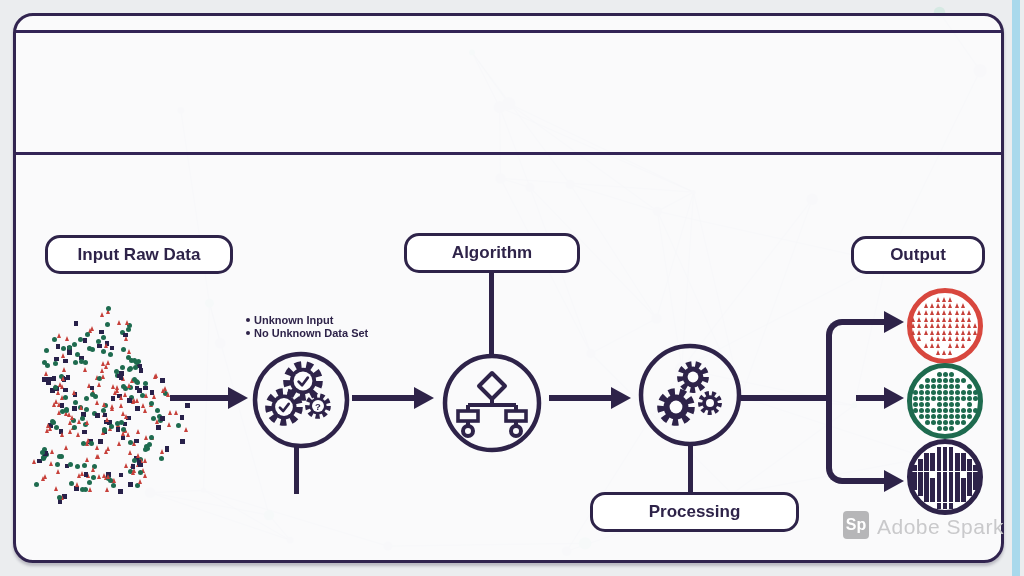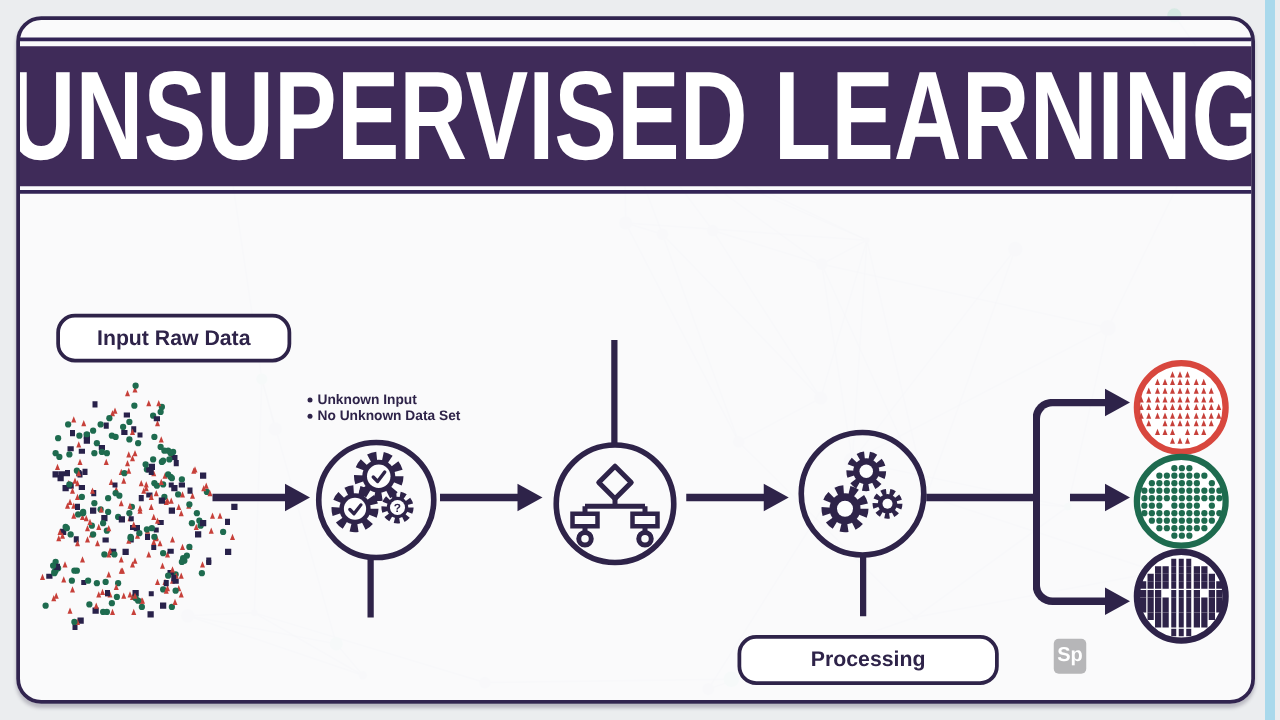--- a/index.html
+++ b/index.html
@@ -11,21 +11,21 @@
         border:3px solid #31244f;border-radius:20px;background:rgba(253,253,254,0.82);
         box-shadow:0 3px 3px rgba(40,30,60,0.25);}
   .rule{position:absolute;left:16px;width:985px;height:3px;background:var(--rule,#332456);}
   .rule1{top:30px;} .rule2{top:152px;}
   .banner{position:absolute;left:16px;top:37px;width:985px;height:112px;background:var(--banner,#3f2b59);
           display:flex;align-items:center;justify-content:center;overflow:hidden;}
   .title{color:#ffffff;font-size:80px;font-weight:bold;white-space:nowrap;
          transform:scale(0.94,1.26);letter-spacing:0;}
   .pill{position:absolute;box-sizing:border-box;border:3px solid var(--ink,#2e2349);border-radius:15px;
         background:rgba(255,255,255,0.95);display:flex;align-items:center;justify-content:center;
-        color:var(--ink,#2e2349);font-weight:bold;font-size:17px;margin-top:16px;}
+        color:var(--ink,#2e2349);font-weight:bold;font-size:17px;}
   .pill-input{left:45px;top:235px;width:188px;height:39px;}
   .pill-algorithm{left:404px;top:233px;width:176px;height:40px;}
   .pill-output{left:851px;top:236px;width:134px;height:38px;}
   .pill-interpretation{left:195px;top:493px;width:168px;height:39px;}
   .pill-processing{left:590px;top:492px;width:209px;height:40px;}
   .vline{position:absolute;width:5px;background:var(--ink,#2e2349);}
   .shaft{position:absolute;height:6px;background:var(--ink,#2e2349);}
   .ahead{position:absolute;width:0;height:0;border-top:11px solid transparent;
          border-bottom:11px solid transparent;border-left:20px solid var(--ink,#2e2349);}
   .branch{position:absolute;box-sizing:border-box;}
@@ -137,27 +137,30 @@
       <circle cx="180.83567595481873" cy="110.39117847383022" r="3.4431862626224756" fill="#e3e4e8"></circle>
       <circle cx="150.17616438865662" cy="492.6584918797016" r="5.448544197017327" fill="#e3e4e8"></circle>
       <circle cx="387.91545510292053" cy="546.0587500780821" r="4.656284886179492" fill="#e3e4e8"></circle>
     </svg>
 
   <div class="blue-strip"></div>
 
   <div class="card"></div>
 
   <div class="rule rule1"></div>
-  <div class="banner">
-    <span class="title">UNSUPERVISED LEARNING</span>
-  </div>
   <div class="rule rule2"></div>
 
   <div class="pill pill-input">
     <span>Input Raw Data</span>
+  </div>
+  <div class="pill pill-algorithm">
+    <span>Algorithm</span>
+  </div>
+  <div class="pill pill-output">
+    <span>Output</span>
   </div>
   <div class="pill pill-processing">
     <span>Processing</span>
   </div>
 
   <div class="notes" id="notes">
       <div class="note-row">
         <span class="note-dot"></span>
         <span>Unknown Input</span>
       </div>
@@ -802,14 +805,15 @@
         <div class="mk" style="width: 4.8px; height: 6px; background: rgb(46, 35, 73); left: 36.7px; top: 52.3px;"></div>
         <div class="mk" style="width: 4.8px; height: 6px; background: rgb(46, 35, 73); left: 42.8px; top: 52.3px;"></div>
         <div class="mk" style="width: 4.8px; height: 6px; background: rgb(46, 35, 73); left: 48.9px; top: 52.3px;"></div>
         <div class="mk" style="width: 4.8px; height: 6px; background: rgb(46, 35, 73); left: 24.5px; top: 58.5px;"></div>
         <div class="mk" style="width: 4.8px; height: 6px; background: rgb(46, 35, 73); left: 30.6px; top: 58.5px;"></div>
         <div class="mk" style="width: 4.8px; height: 6px; background: rgb(46, 35, 73); left: 36.7px; top: 58.5px;"></div>
       </div>
   </div>
 
   <div class="wm-badge">Sp</div>
+  <div class="wm-label">Adobe Spark</div>
 
 </div>
 
 </body></html>

